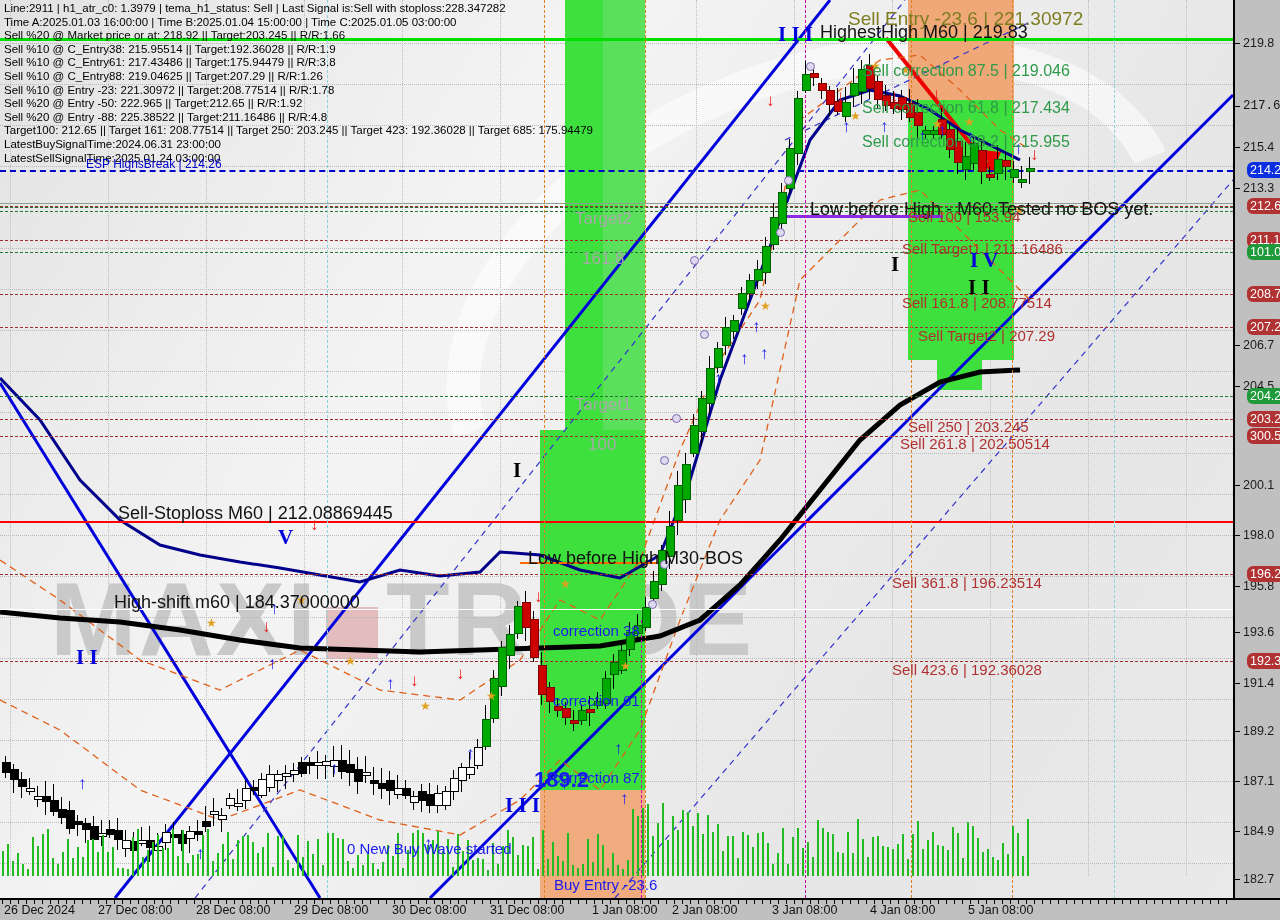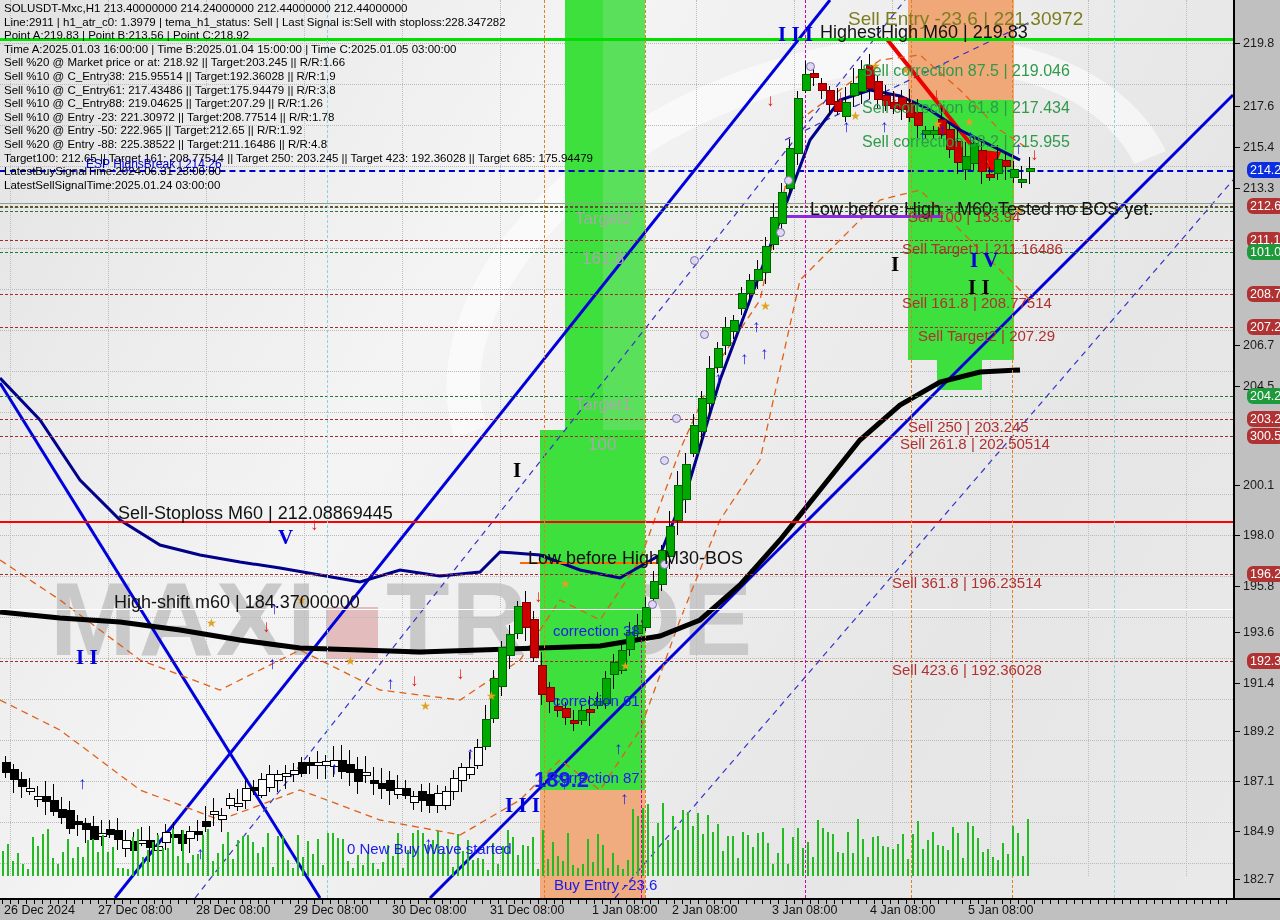--- a/index.html
+++ b/index.html
@@ -1041,43 +1041,41 @@
         <div class="wave-blk" style="left: 891px; top: 252px;">I</div>
         <div class="wave" style="left: 970px; top: 248px;">I V</div>
         <div class="wave-blk" style="left: 968px; top: 275px;">I I</div>
         <div class="wave-blk" style="left: 513px; top: 458px;">I</div>
         <div class="wave" style="left: 278px; top: 525px;">V</div>
         <div class="wave" style="left: 76px; top: 645px;">I I</div>
         <div class="wave" style="left: 505px; top: 793px;">I I I</div>
       </div>
 
     <div id="hdr">
-        <div>SOLUSDT-Mxc,H1  213.40000000 214.24000000 212.44000000 212.44000000</div>
         <div>Line:2911 | h1_atr_c0: 1.3979 | tema_h1_status: Sell | Last Signal is:Sell with stoploss:228.347282</div>
-        <div>Point A:219.83 | Point B:213.56 | Point C:218.92</div>
         <div>Time A:2025.01.03 16:00:00 | Time B:2025.01.04 15:00:00 | Time C:2025.01.05 03:00:00</div>
         <div>Sell %20 @ Market price or at: 218.92 || Target:203.245 || R/R:1.66</div>
         <div>Sell %10 @ C_Entry38: 215.95514 || Target:192.36028 || R/R:1.9</div>
         <div>Sell %10 @ C_Entry61: 217.43486 || Target:175.94479 || R/R:3.8</div>
         <div>Sell %10 @ C_Entry88: 219.04625 || Target:207.29 || R/R:1.26</div>
         <div>Sell %10 @ Entry -23: 221.30972 || Target:208.77514 || R/R:1.78</div>
         <div>Sell %20 @ Entry -50: 222.965 || Target:212.65 || R/R:1.92</div>
         <div>Sell %20 @ Entry -88: 225.38522 || Target:211.16486 || R/R:4.8</div>
         <div>Target100: 212.65 || Target 161: 208.77514 || Target 250: 203.245 || Target 423: 192.36028 || Target 685: 175.94479</div>
         <div>LatestBuySignalTime:2024.06.31 23:00:00</div>
         <div>LatestSellSignalTime:2025.01.24 03:00:00</div>
       </div>
     <div class="hdr-overlay">ESP HighsBreak | 214.26</div>
   </div>
 
   <div id="yaxis">
       <div class="ytick" style="top: 43px;"></div>
       <div class="ylab" style="top: 43px;">219.8</div>
       <div class="ytick" style="top: 106px;"></div>
-      <div class="ylab" style="top: 106px;">217.6</div>
+      <div class="ylab" style="top: 106px; font-family: Liberation Mono, monospace;">217.6</div>
       <div class="ytick" style="top: 147px;"></div>
       <div class="ylab" style="top: 147px;">215.4</div>
       <div class="ytick" style="top: 188px;"></div>
       <div class="ylab" style="top: 188px;">213.3</div>
       <div class="ytick" style="top: 345px;"></div>
       <div class="ylab" style="top: 345px;">206.7</div>
       <div class="ytick" style="top: 386px;"></div>
       <div class="ylab" style="top: 386px;">204.5</div>
       <div class="ytick" style="top: 485px;"></div>
       <div class="ylab" style="top: 485px;">200.1</div>

